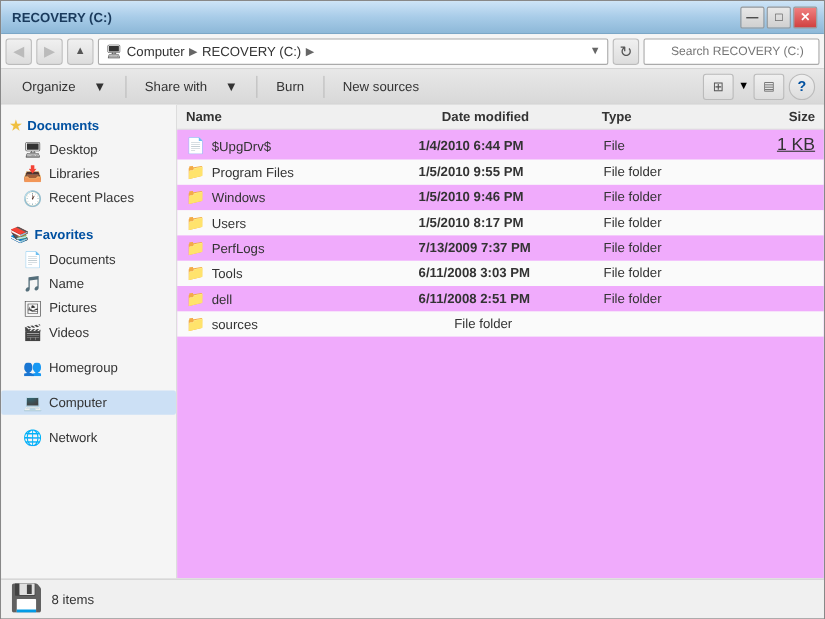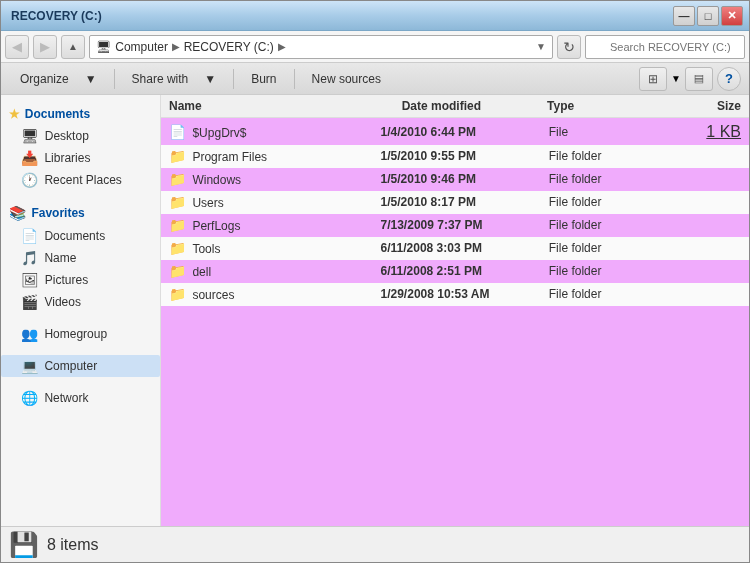--- a/index.html
+++ b/index.html
@@ -270,21 +270,21 @@
     .status-bar {
       height: 36px;
       background: #f0f0f0;
       border-top: 1px solid #ccc;
       display: flex;
       align-items: center;
       padding: 0 8px;
       gap: 8px;
     }
     .status-icon { font-size: 24px; }
-    .status-text { font-size: 16px; color: #333; }
+    .status-text { font-size: 12px; color: #333; }
     .star-icon { color: #f0c040; }
   </style>
 </head>
 <body>
 
 <div class="window">
 
   <div class="title-bar">
     <span class="title-bar-text">RECOVERY (C:)</span>
     <div class="title-controls">
@@ -470,21 +470,20 @@
       <span style="font-size:14px; margin-right:6px;">📁</span>dell
     </span>
     <span class="file-date">6/11/2008 2:51 PM</span>
     <span class="file-type">File folder</span>
     <span class="file-size"></span>
   </div>
           <div class="file-row">
     <span class="file-name">
       <span style="font-size:14px; margin-right:6px;">📁</span>sources
     </span>
-    <span class="file-date">1/29/2008 10:53 AM</span>
     <span class="file-type">File folder</span>
     <span class="file-size"></span>
   </div>
         </div>
     </div>
   </div>
 
   <div class="status-bar">
     <span class="status-icon">💾</span>
     <span class="status-text">8 items</span>

